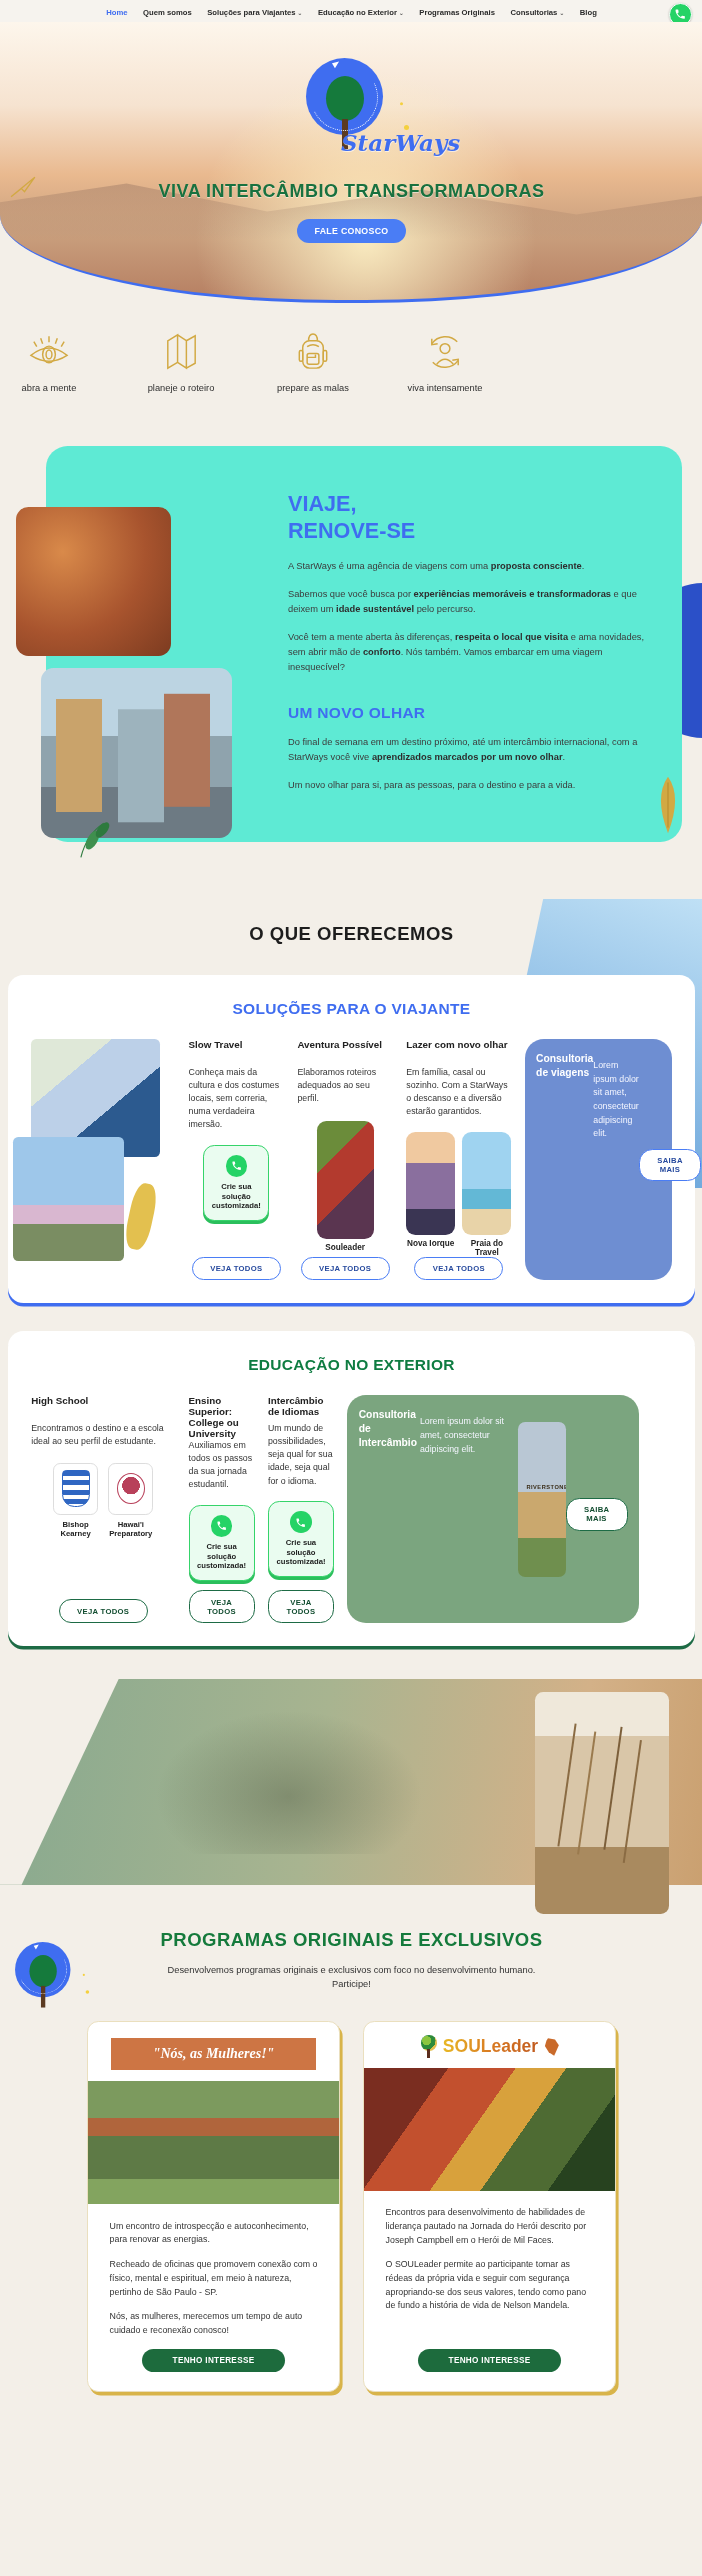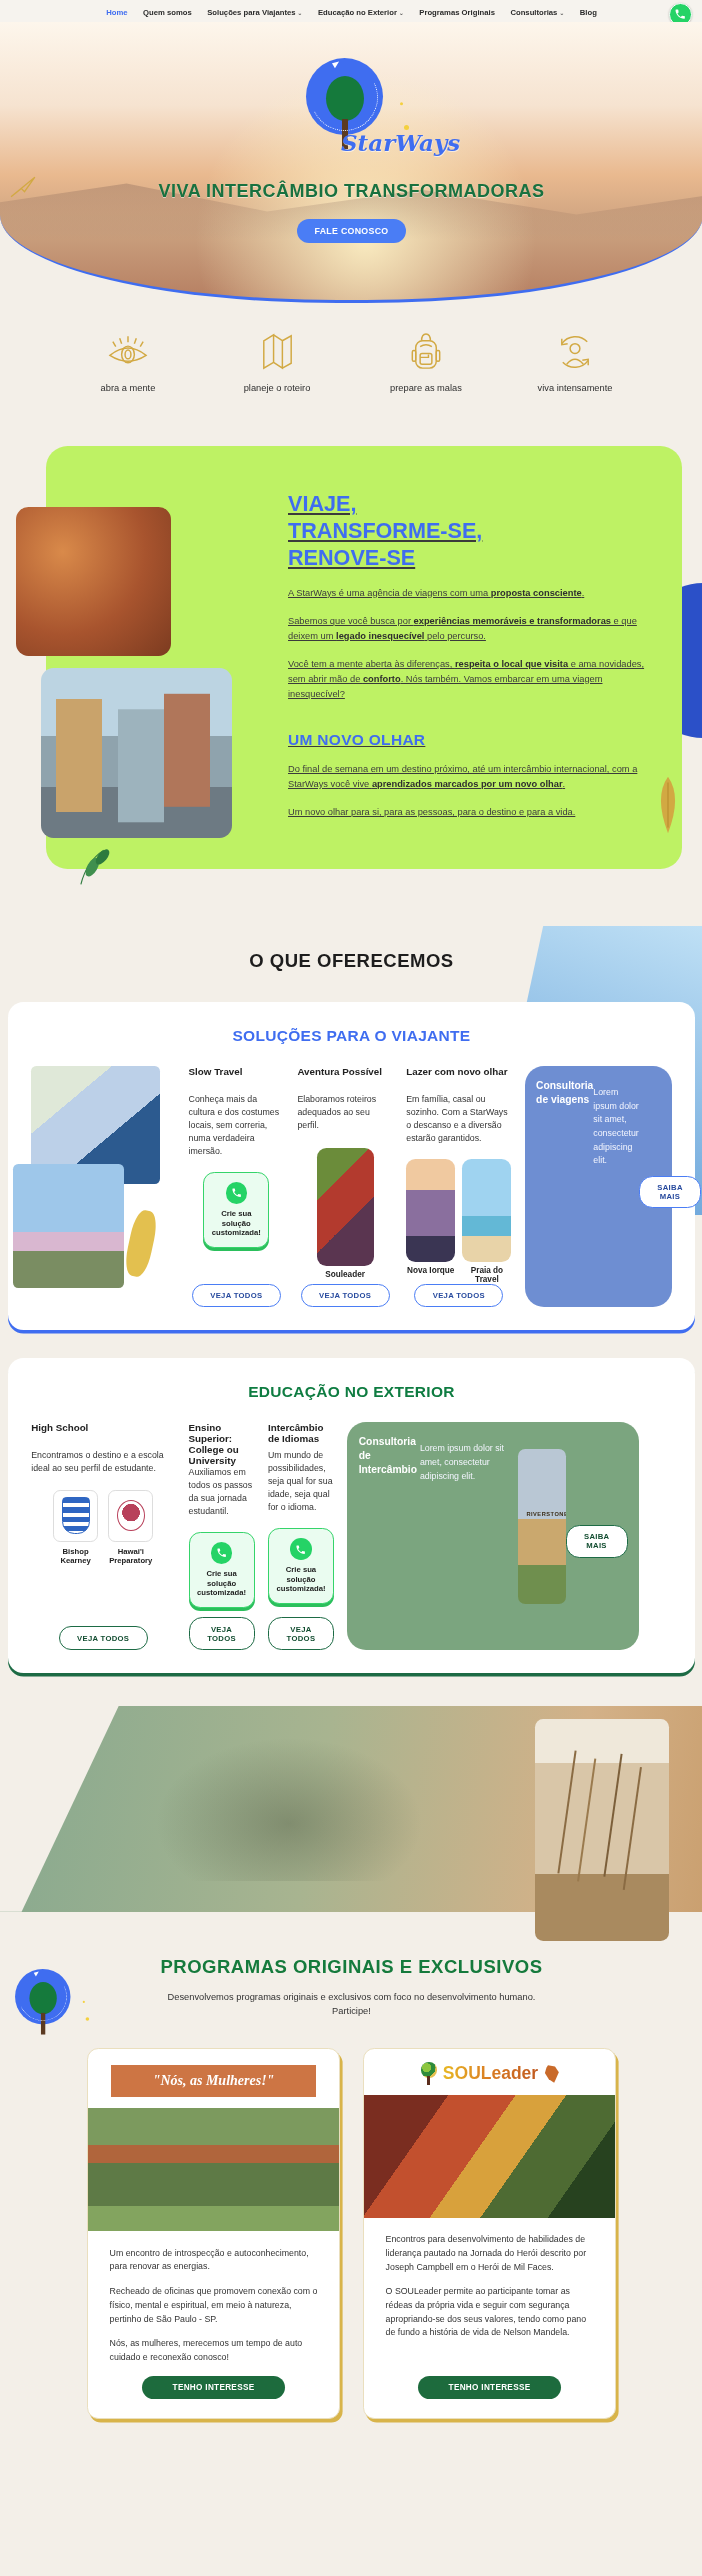--- a/index.html
+++ b/index.html
@@ -38,28 +38,28 @@
   .logo-plane { position:absolute; left:27px; top:3.1px; width:0; height:0;
     border-left:7.2px solid #ffffff; border-top:2.6px solid transparent; border-bottom:4.6px solid transparent; transform:rotate(-30deg); }
   .logo-script { position:absolute; left:67px; top:71px; font-family:"DejaVu Serif", serif; font-style:italic; font-weight:bold;
     font-size:23px; color:#3f6df0; text-shadow:0.5px 0.5px 0 rgba(255,255,255,.6); }
   .hero-title { margin-top:14.4px; color:#19713f; font-size:18px; font-weight:800; letter-spacing:0.5px; text-shadow:0 0.5px 0 rgba(255,255,255,.5); }
   .hero-cta { margin-top:17.5px; background:#4a7df5; color:#fff; border:none; border-radius:13.4px; padding:6.7px 17.5px;
     font-size:8.8px; font-weight:bold; letter-spacing:0.3px; cursor:pointer; }
   .doodle-plane { position:absolute; left:9.3px; top:149px; width:31px; height:31px; z-index:2; }
 
   
-  .features { display:flex; justify-content:center; gap:51px; padding:27px 0 20.6px; background:#f3efe8; }
+  .features { display:flex; gap:34px; padding:27px 0 20.6px; background:#f3efe8; }
   .feature { display:flex; flex-direction:column; align-items:center; gap:8.2px; width:98px; }
   .feature svg { width:44px; height:44px; }
   .feature-label { font-size:9.3px; color:#2f2f2f; }
 
   
   .intro-section { position:relative; padding:33px 0 57px; }
-  .intro-card { position:relative; margin:0 20.6px 0 46px; background:#bef264; border-radius:21.6px; padding:45px 34px 49px 242px;text-decoration:underline; }
+  .intro-card { position:relative; margin:0 20.6px 0 46px; background:#5eead4; border-radius:21.6px; padding:45px 34px 49px 242px; }
   .intro-title div { color:#3f6df0; font-size:21.6px; font-weight:800; line-height:1.25; }
   .intro-card p { font-size:9.3px; line-height:1.6; margin-top:13.4px; color:#3c3c3c; }
   .intro-card strong { color:#2e2e2e; }
   .intro-sub { margin-top:29px; color:#3f6df0; font-size:15.5px; font-weight:800; letter-spacing:0.3px; }
   .img-baskets { position:absolute; left:-30px; top:61px; width:155px; height:149px; border-radius:12.4px;
     background: radial-gradient(circle at 30% 30%, #d98a4a, #a8542e 55%, #7c3b20), repeating-radial-gradient(circle at 30% 30%, rgba(255,255,255,.18) 0 3.1px, rgba(0,0,0,0) 3.1px 7.2px); }
   .img-street { position:absolute; left:-5.2px; top:222px; width:191px; height:170px; border-radius:12.4px;
     background: linear-gradient(180deg, #bcd4e2 0 40%, #8fa3ad 40% 70%, #6d7a83 70%);
   }
   .img-street::before { content:""; position:absolute; left:15.5px; top:31px; width:46px; height:113px; background:#c9a36b; box-shadow:62px 10.3px 0 #9db3bd, 108px -5.2px 0 #b0765a; }
@@ -270,25 +270,24 @@
   </div>
 </section>
 
 <section class="intro-section">
   <div class="blue-wave"></div>
   <div class="intro-card">
     <div class="img-baskets"></div>
     <div class="img-street"></div>
     <div class="intro-title">
       <div>VIAJE,</div>
-      <div>TRANSFORME-SE,</div>
       <div>RENOVE-SE</div>
     </div>
     <p><span>A StarWays é uma agência de viagens com uma </span><strong>proposta consciente</strong><span>.</span></p>
-    <p><span>Sabemos que você busca por </span><strong>experiências memoráveis e transformadoras</strong><span> e que deixem um </span><strong>legado inesquecível</strong><span> pelo percurso.</span></p>
+    <p><span>Sabemos que você busca por </span><strong>experiências memoráveis e transformadoras</strong><span> e que deixem um </span><strong>idade sustentável</strong><span> pelo percurso.</span></p>
     <p><span>Você tem a mente aberta às diferenças, </span><strong>respeita o local que visita</strong><span> e ama novidades, sem abrir mão de </span><strong>conforto</strong><span>. Nós também. Vamos embarcar em uma viagem inesquecível?</span></p>
     <h2 class="intro-sub">UM NOVO OLHAR</h2>
     <p><span>Do final de semana em um destino próximo, até um intercâmbio internacional, com a StarWays você vive </span><strong>aprendizados marcados por um novo olhar</strong><span>.</span></p>
     <p>Um novo olhar para si, para as pessoas, para o destino e para a vida.</p>
     <svg class="green-leaves" viewBox="0 0 100 100">
       <path d="M20 90 Q30 50 60 30" stroke="#2d7a3e" fill="none" stroke-width="2"></path>
       <ellipse cx="40" cy="60" rx="9" ry="18" fill="#3f8f4e" transform="rotate(30 40 60)"></ellipse>
       <ellipse cx="58" cy="42" rx="8" ry="16" fill="#2d7a3e" transform="rotate(40 58 42)"></ellipse>
     </svg>
   </div>

